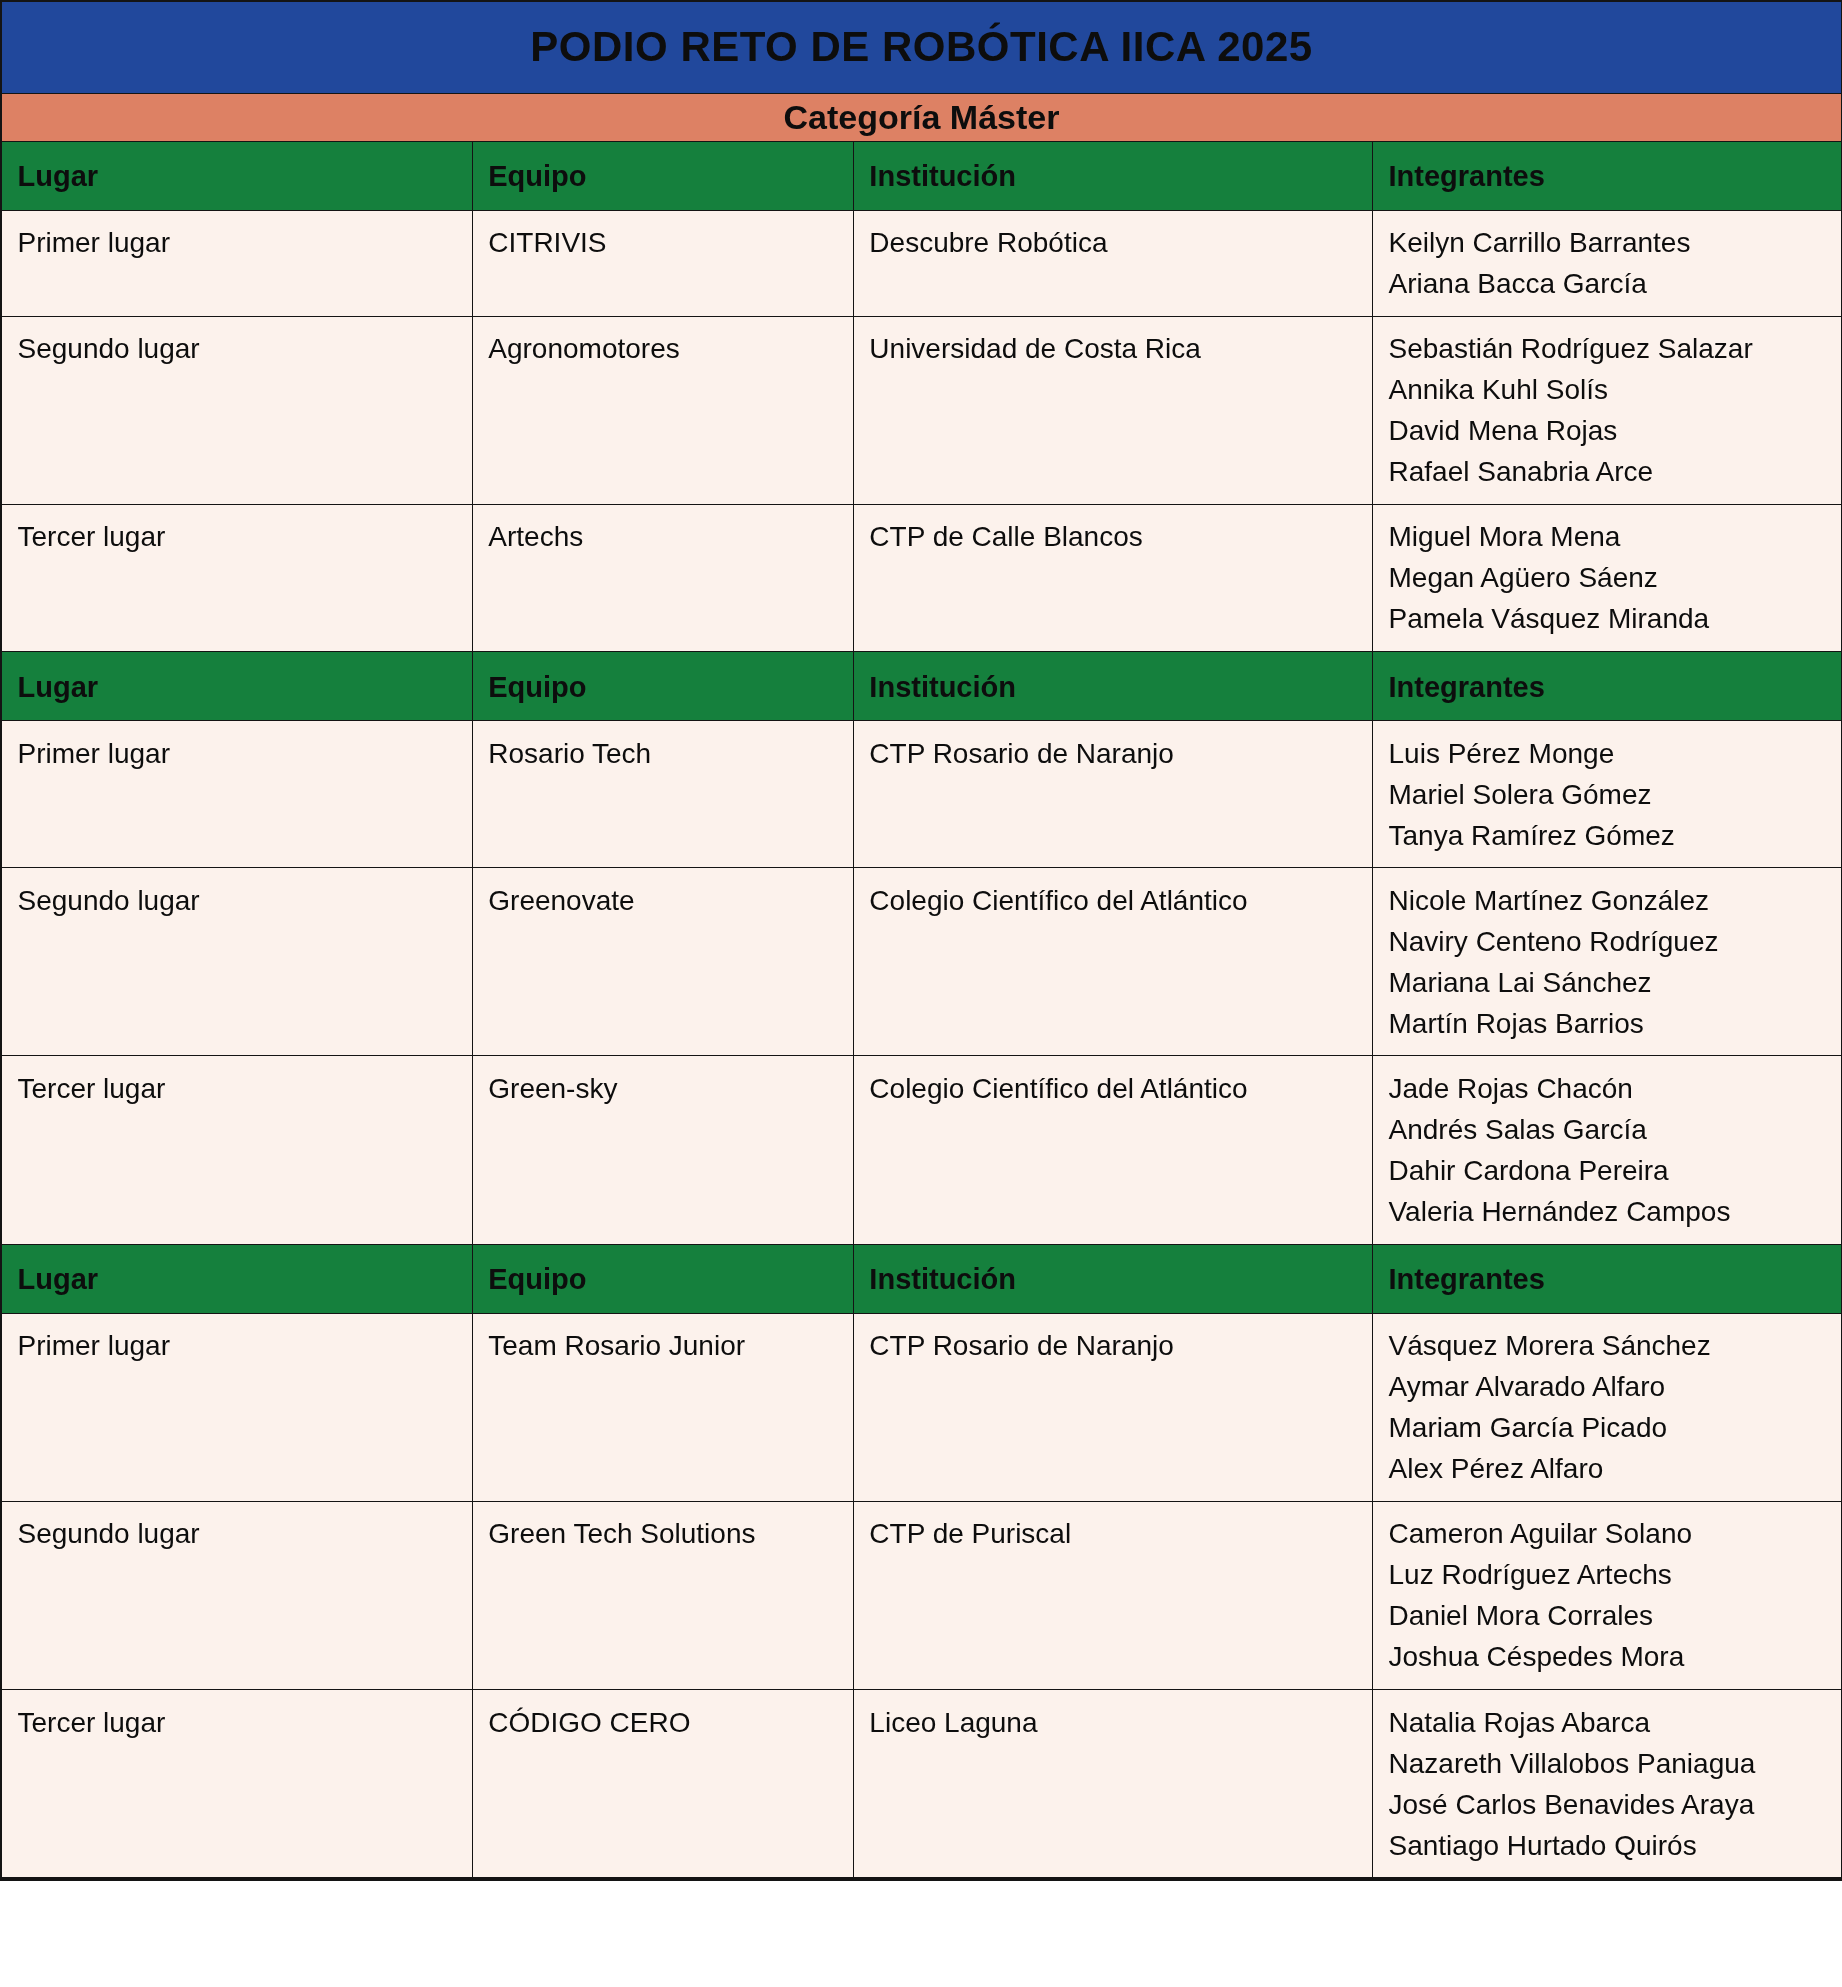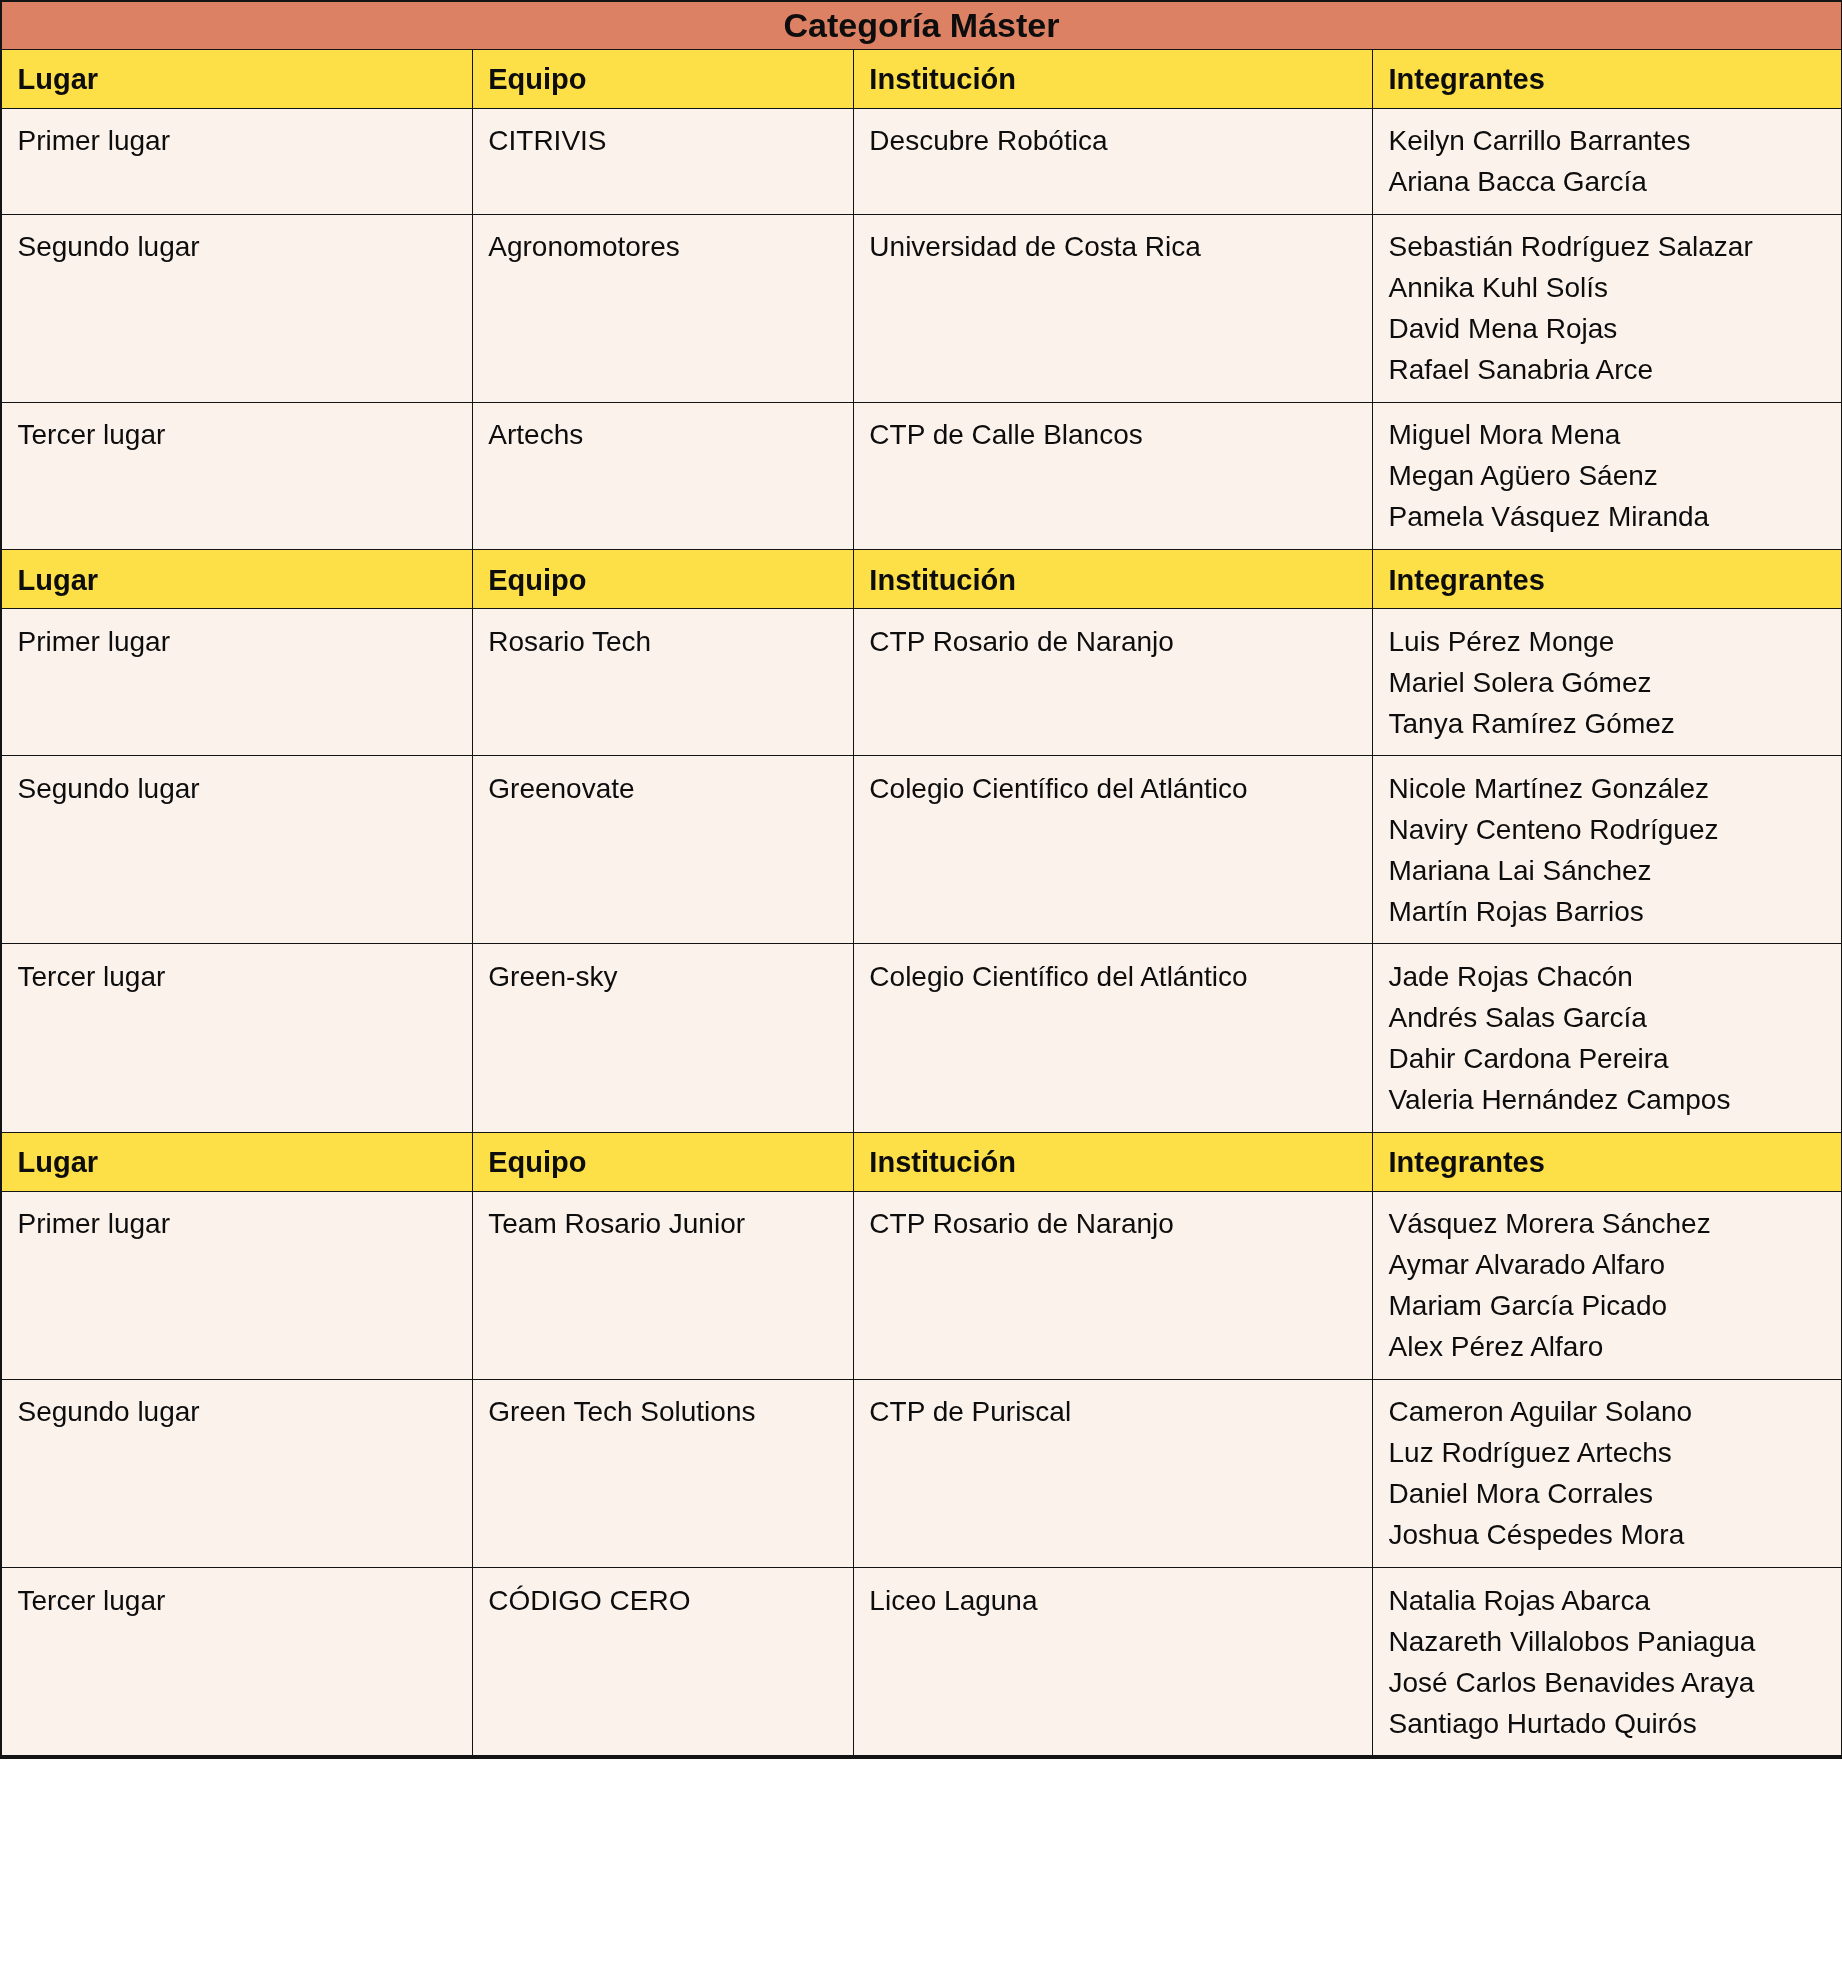--- a/index.html
+++ b/index.html
@@ -40,24 +40,24 @@
     background: #DD8164;
     color: #ffffff;
     text-align: center;
     vertical-align: middle;
     font-weight: bold;
     font-size: 34px;
     height: 48px;
   }
   
   tr.cols td {
-    background: #fde047;
+    background: #15803d;
     font-weight: bold;
     font-size: 29px;
-    height: 59px;
+    height: 69px;
     vertical-align: middle;
     padding: 5.8px 13.6px 3.9px 15.5px;
   }
   
   tr.data td {
     background: #FCF2EC;
     font-size: 28px;
     line-height: 41px;
     vertical-align: top;
     padding: 11.6px 13.6px 11.6px 15.5px;
@@ -73,20 +73,23 @@
 <div class="podio-wrap">
 <table class="podio">
   <colgroup>
     <col style="width:25.6%">
     <col style="width:20.7%">
     <col style="width:28.2%">
     <col style="width:25.5%">
   </colgroup>
 
   <tbody>
+        <tr>
+    <td colspan="4" class="title-cell">PODIO RETO DE ROBÓTICA IICA 2025</td>
+  </tr>
 
   <tr>
     <td colspan="4" class="band-cell">Categoría Máster</td>
   </tr>
   <tr class="cols">
     <td>Lugar</td>
     <td>Equipo</td>
     <td>Institución</td>
     <td>Integrantes</td>
   </tr>

